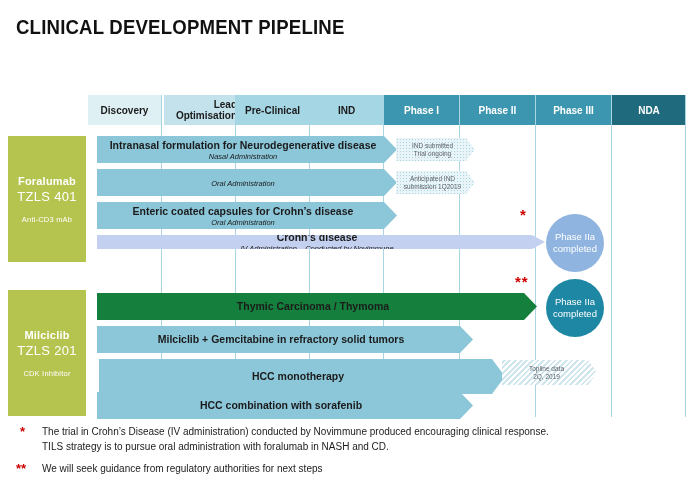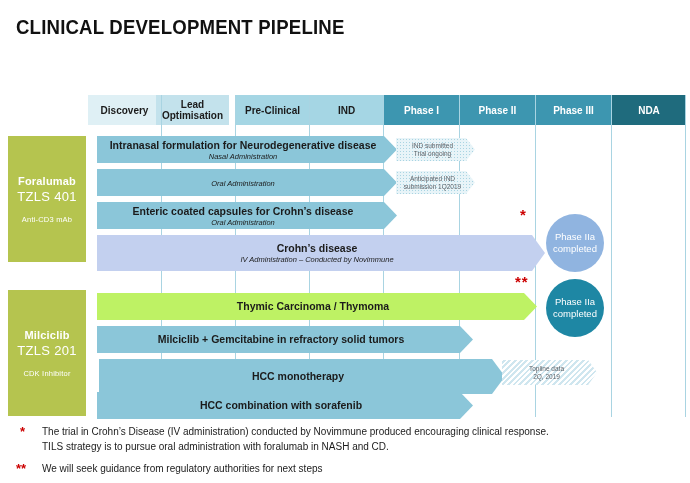--- a/index.html
+++ b/index.html
@@ -199,21 +199,21 @@
 </style>
 </head>
 <body>
 
 <div id="title">CLINICAL DEVELOPMENT PIPELINE</div>
 
 <div id="header-row">
   <div class="hdr" style="left: 0px; width: 74px; background: rgb(223, 240, 245); color: rgb(27, 27, 27);">
       <span>Discovery</span>
     </div>
-  <div class="hdr" style="left: 68px; width: 74px; background: rgb(195, 226, 236); color: rgb(27, 27, 27);">
+  <div class="hdr" style="left: 76px; width: 74px; background: rgb(195, 226, 236); color: rgb(27, 27, 27); text-align: right;">
       <span>Lead Optimisation</span>
     </div>
   <div class="hdr" style="left: 148px; width: 74px; background: rgb(165, 214, 228); color: rgb(27, 27, 27);">
       <span>Pre-Clinical</span>
     </div>
   <div class="hdr" style="left: 222px; width: 74px; background: rgb(165, 214, 228); color: rgb(27, 27, 27);">
       <span>IND</span>
     </div>
   <div class="hdr" style="left: 296px; width: 76px; background: rgb(61, 150, 176); color: rgb(255, 255, 255);">
       <span>Phase I</span>
@@ -247,26 +247,26 @@
 
   <div class="bar teal" style="left: 9px; top: 74px; width: 300px; height: 27px; background: rgb(139, 198, 217);">
     <div class="bar-sub">Oral Administration</div>
   </div>
 
   <div class="bar teal" style="left: 9px; top: 107px; width: 300px; height: 27px; background: rgb(139, 198, 217);">
     <div class="bar-main">Enteric coated capsules for Crohn’s disease</div>
     <div class="bar-sub">Oral Administration</div>
   </div>
 
-  <div class="bar lilac" style="left: 9px; top: 140px; width: 448px; height: 36px; background: rgb(195, 208, 239);">
+  <div class="bar lilac" style="left: 9px; top: 140px; width: 448px; height: 14px; background: rgb(195, 208, 239);">
     <div class="bar-main">Crohn’s disease</div>
     <div class="bar-sub">IV Administration – Conducted by Novimmune</div>
   </div>
 
-  <div class="bar teal" style="left: 9px; top: 198px; width: 440px; height: 27px; background: #bef264;">
+  <div class="bar teal" style="left: 9px; top: 198px; width: 440px; height: 27px; background: #15803d;">
     <div class="bar-main">Thymic Carcinoma / Thymoma</div>
     <div class="bar-sub"></div>
   </div>
 
   <div class="bar teal" style="left: 9px; top: 231px; width: 376px; height: 27px; background: rgb(139, 198, 217);">
     <div class="bar-main">Milciclib + Gemcitabine in refractory solid tumors</div>
     <div class="bar-sub"></div>
   </div>
 
   <div class="bar teal" style="left: 11px; top: 264px; width: 406px; height: 35px; background: rgb(139, 198, 217);">

